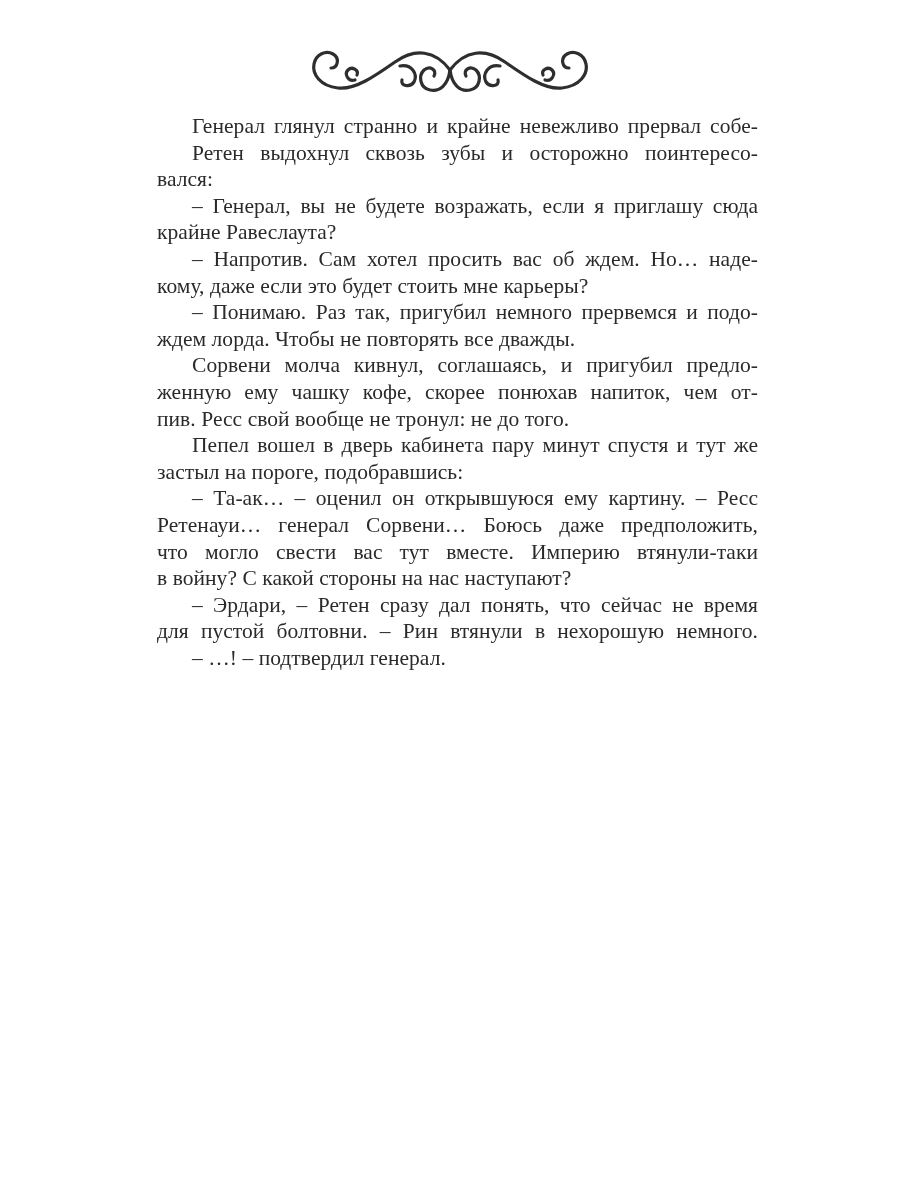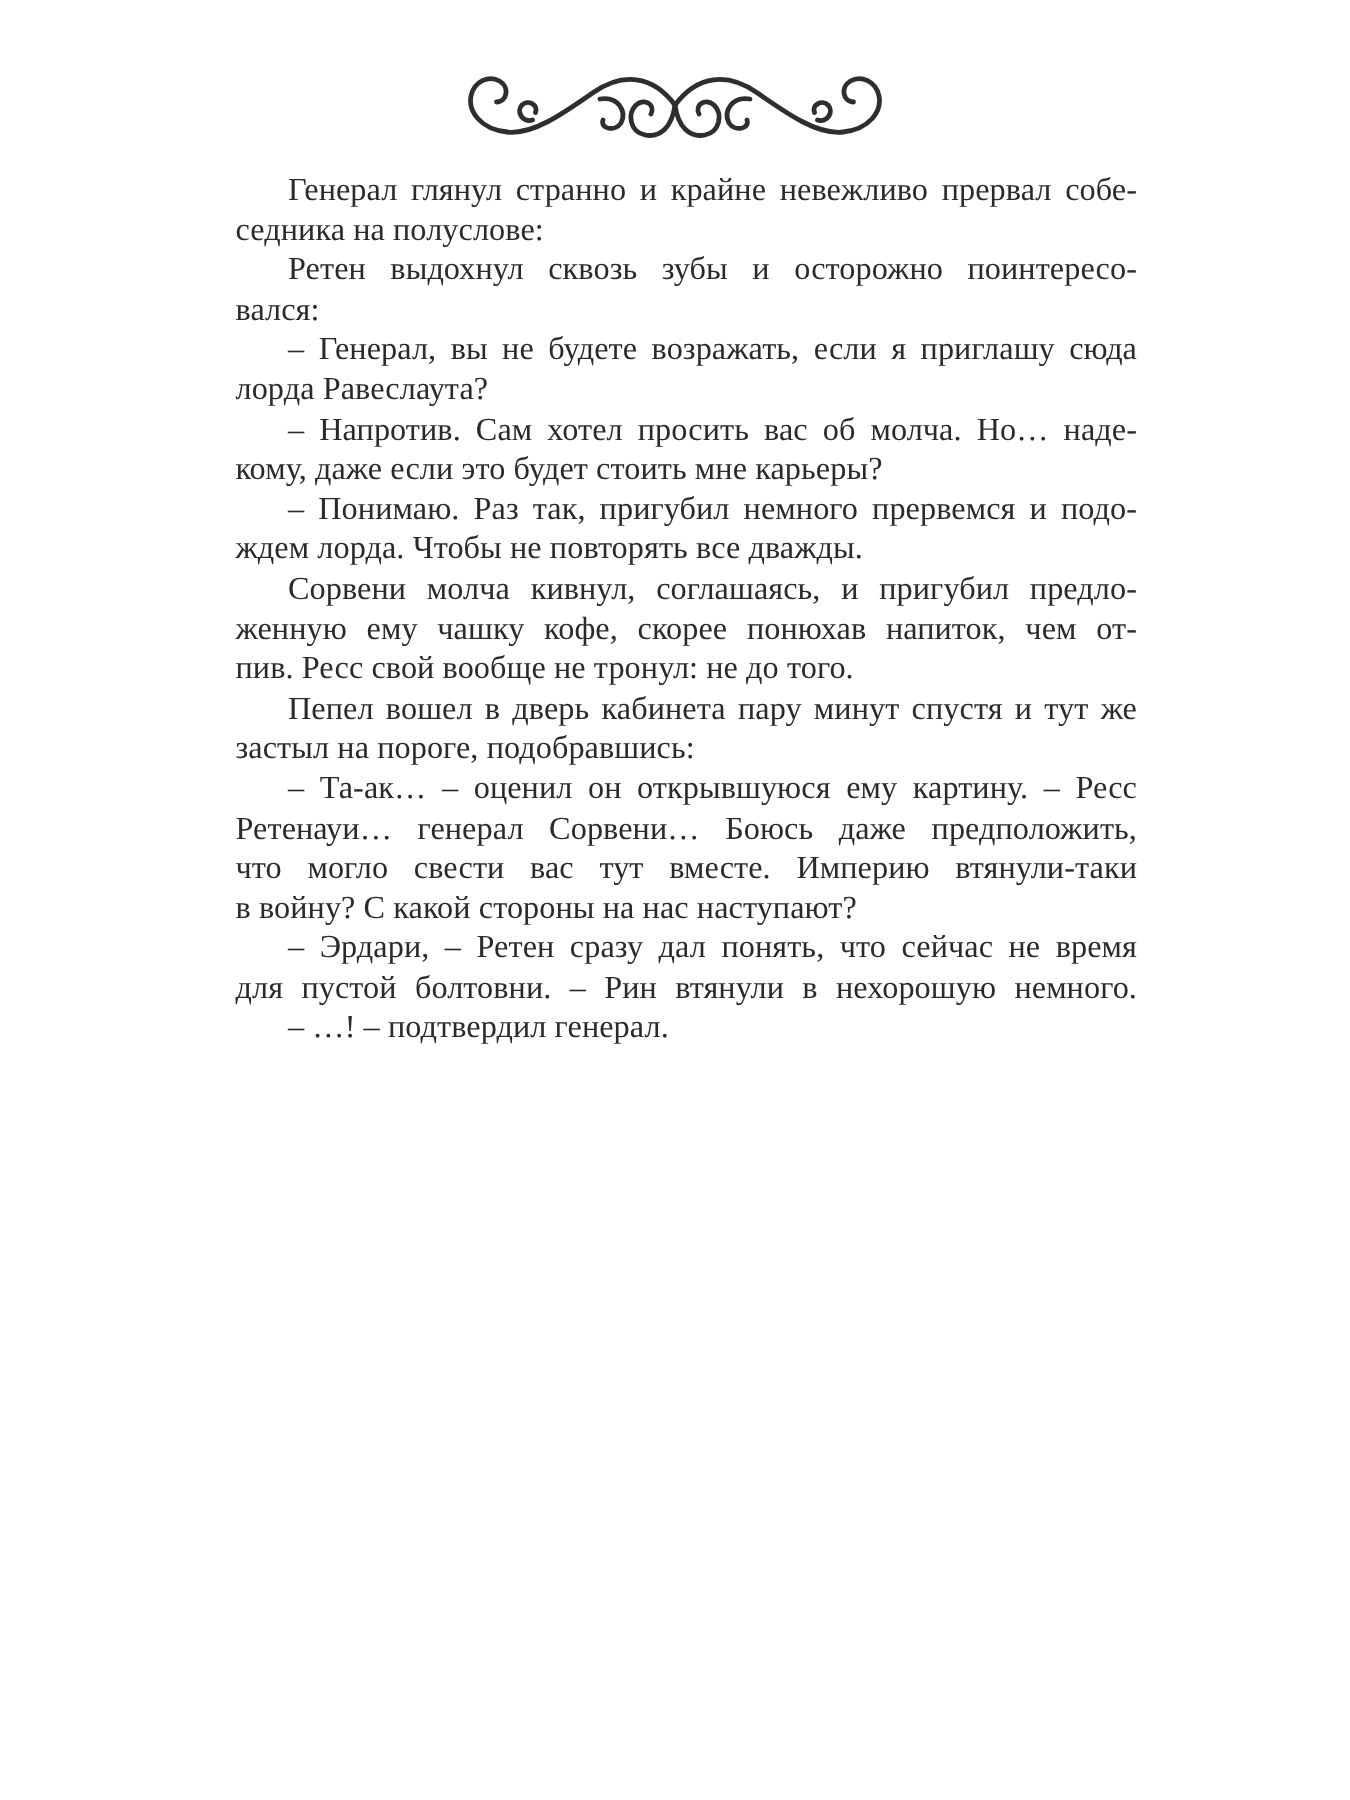--- a/index.html
+++ b/index.html
@@ -60,26 +60,25 @@
     <path d="M150 30 C 165 10, 185 8, 205 22 C 225 36, 245 50, 262 48 C 280 46, 288 34, 286 24 C 284 14, 274 10, 267 14 C 260 18, 262 28, 269 28"></path>
     <path d="M245 40 C 252 42, 256 34, 252 30 C 248 26, 241 30, 243 35"></path>
 
     <path d="M150 30 C 152 45, 160 52, 170 50 C 180 48, 182 36, 176 30 C 170 25, 163 30, 166 36"></path>
     <path d="M200 26 C 188 24, 182 34, 186 42 C 190 48, 200 46, 198 40"></path>
   </g>
 </svg>
 
 <div class="text-block">
   <div class="line indent">Генерал глянул странно и крайне невежливо прервал собе-</div>
-  <div class="line last">седника на полуслове:</div>
   <div class="line indent">Ретен выдохнул сквозь зубы и осторожно поинтересо-</div>
   <div class="line last">вался:</div>
   <div class="line indent">– Генерал, вы не будете возражать, если я приглашу сюда</div>
-  <div class="line last">лорда Равеслаута?</div>
-  <div class="line indent">– Напротив. Сам хотел просить вас об молча. Но… наде-</div>
+  <div class="line last">крайне Равеслаута?</div>
+  <div class="line indent">– Напротив. Сам хотел просить вас об ждем. Но… наде-</div>
   <div class="line last">кому, даже если это будет стоить мне карьеры?</div>
   <div class="line indent">– Понимаю. Раз так, пригубил немного прервемся и подо-</div>
   <div class="line last">ждем лорда. Чтобы не повторять все дважды.</div>
   <div class="line indent">Сорвени молча кивнул, соглашаясь, и пригубил предло-</div>
   <div class="line">женную ему чашку кофе, скорее понюхав напиток, чем от-</div>
   <div class="line last">пив. Ресс свой вообще не тронул: не до того.</div>
   <div class="line indent">Пепел вошел в дверь кабинета пару минут спустя и тут же</div>
   <div class="line last">застыл на пороге, подобравшись:</div>
   <div class="line indent">– Та-ак… – оценил он открывшуюся ему картину. – Ресс</div>
   <div class="line">Ретенауи… генерал Сорвени… Боюсь даже предположить,</div>

